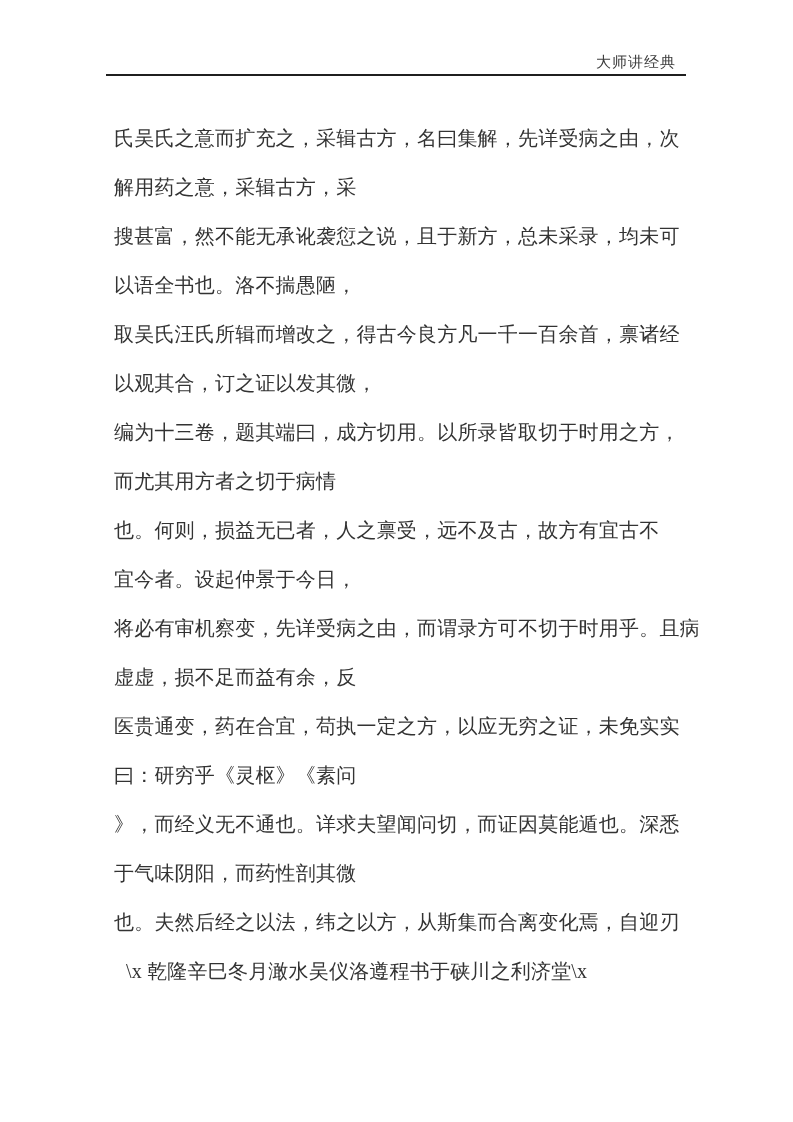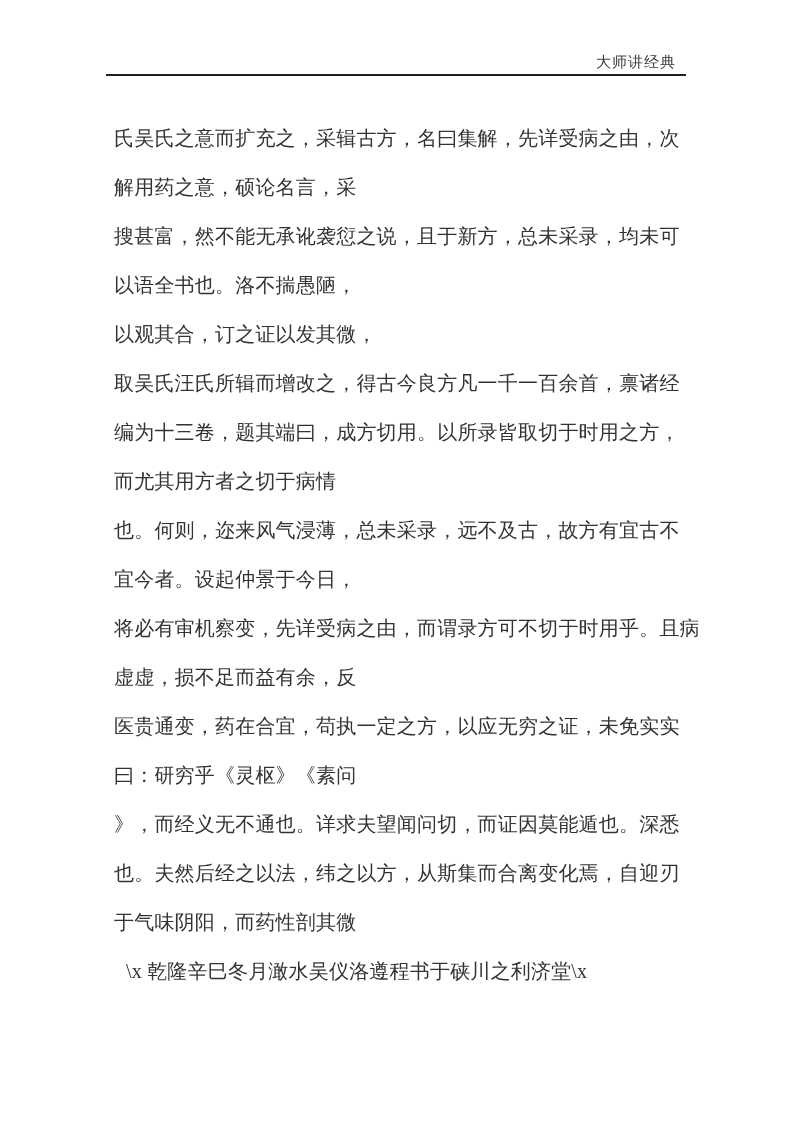--- a/index.html
+++ b/index.html
@@ -53,31 +53,31 @@
   }
 </style>
 </head>
 <body>
 
 <div class="page">
   <span class="header-title">大师讲经典</span>
   <div class="header-rule"></div>
   <div class="doc-body">
     <p class="line">氏吴氏之意而扩充之，采辑古方，名曰集解，先详受病之由，次</p>
-      <p class="line">解用药之意，硕论名言，采</p>
+      <p class="line">解用药之意，采辑古方，采</p>
       <p class="line">搜甚富，然不能无承讹袭愆之说，且于新方，总未采录，均未可</p>
       <p class="line">以语全书也。洛不揣愚陋，</p>
+      <p class="line">取吴氏汪氏所辑而增改之，得古今良方凡一千一百余首，禀诸经</p>
       <p class="line">以观其合，订之证以发其微，</p>
-      <p class="line">取吴氏汪氏所辑而增改之，得古今良方凡一千一百余首，禀诸经</p>
       <p class="line">编为十三卷，题其端曰，成方切用。以所录皆取切于时用之方，</p>
       <p class="line">而尤其用方者之切于病情</p>
-      <p class="line">也。何则，迩来风气浸薄，总未采录，远不及古，故方有宜古不</p>
+      <p class="line">也。何则，损益无已者，人之禀受，远不及古，故方有宜古不</p>
       <p class="line">宜今者。设起仲景于今日，</p>
       <p class="line">将必有审机察变，先详受病之由，而谓录方可不切于时用乎。且病</p>
       <p class="line">虚虚，损不足而益有余，反</p>
       <p class="line">医贵通变，药在合宜，苟执一定之方，以应无穷之证，未免实实</p>
       <p class="line">曰：研穷乎《灵枢》《素问</p>
       <p class="line">》，而经义无不通也。详求夫望闻问切，而证因莫能遁也。深悉</p>
+      <p class="line">于气味阴阳，而药性剖其微</p>
       <p class="line">也。夫然后经之以法，纬之以方，从斯集而合离变化焉，自迎刃</p>
-      <p class="line">于气味阴阳，而药性剖其微</p>
       <p class="line signature">\x 乾隆辛巳冬月澉水吴仪洛遵程书于硖川之利济堂\x</p>
   </div>
 </div>
 
 </body></html>

